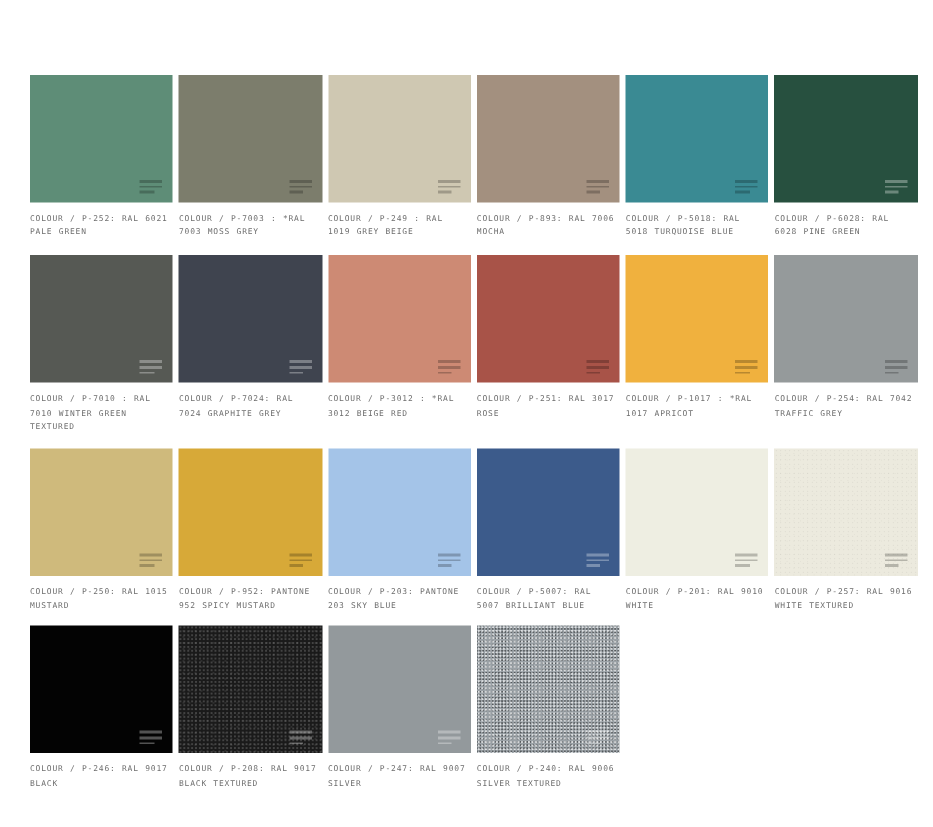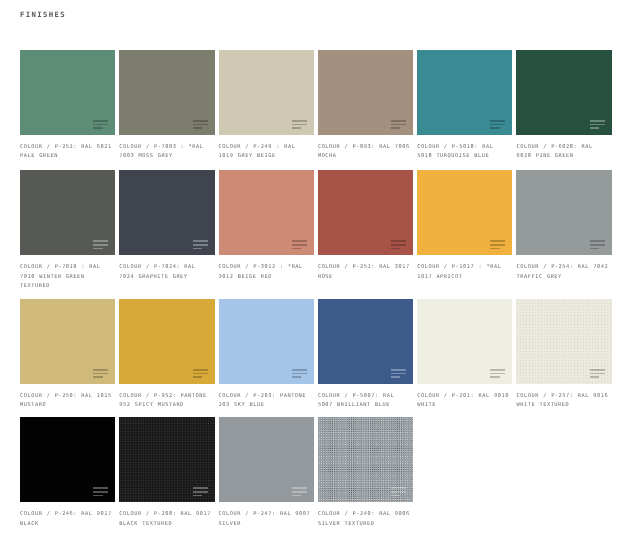--- a/index.html
+++ b/index.html
@@ -137,21 +137,20 @@
     background-size: 2.6px 2.6px, 4px 4px;
     background-position: 0 0, 1.3px 1.6px;
     opacity: 0.9;
   }
 </style>
 </head>
 <body>
 
 <div class="page">
 
-  <div class="page-title">FINISHES</div>
 
 
   <div class="grid">
       <div class="row" style="margin-bottom: 10px;">
         <div class="cell">
           <div class="swatch " style="background: rgb(94, 141, 119);">
             <div class="mark">
               <i></i>
               <i></i>
               <i></i>

